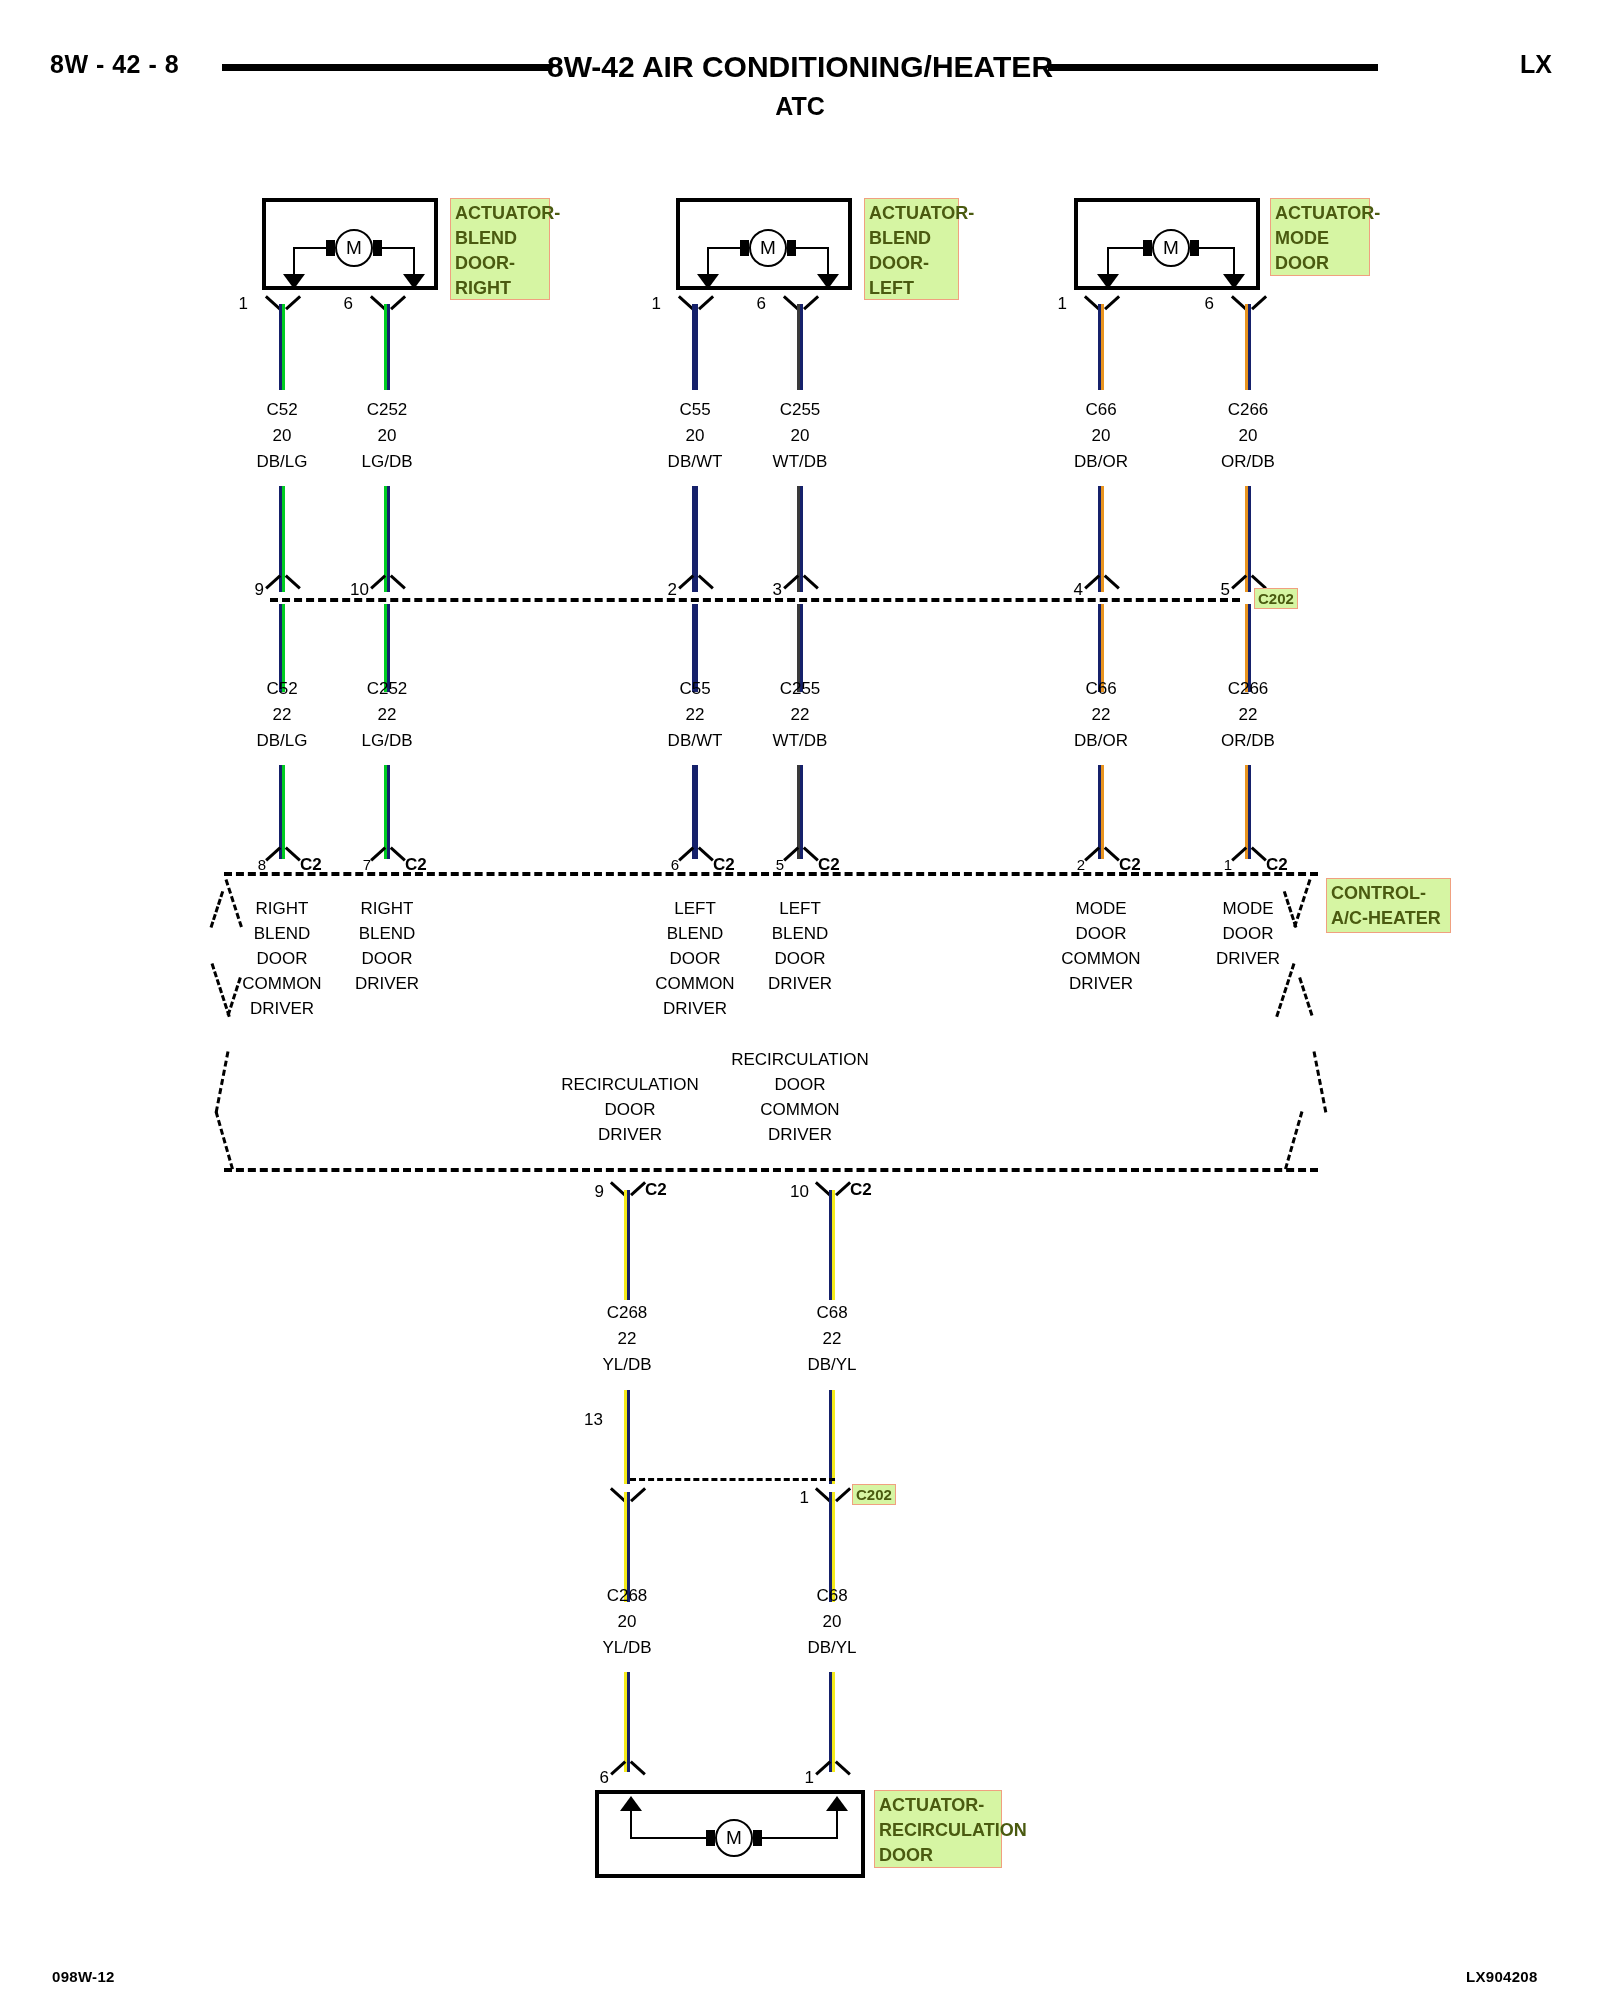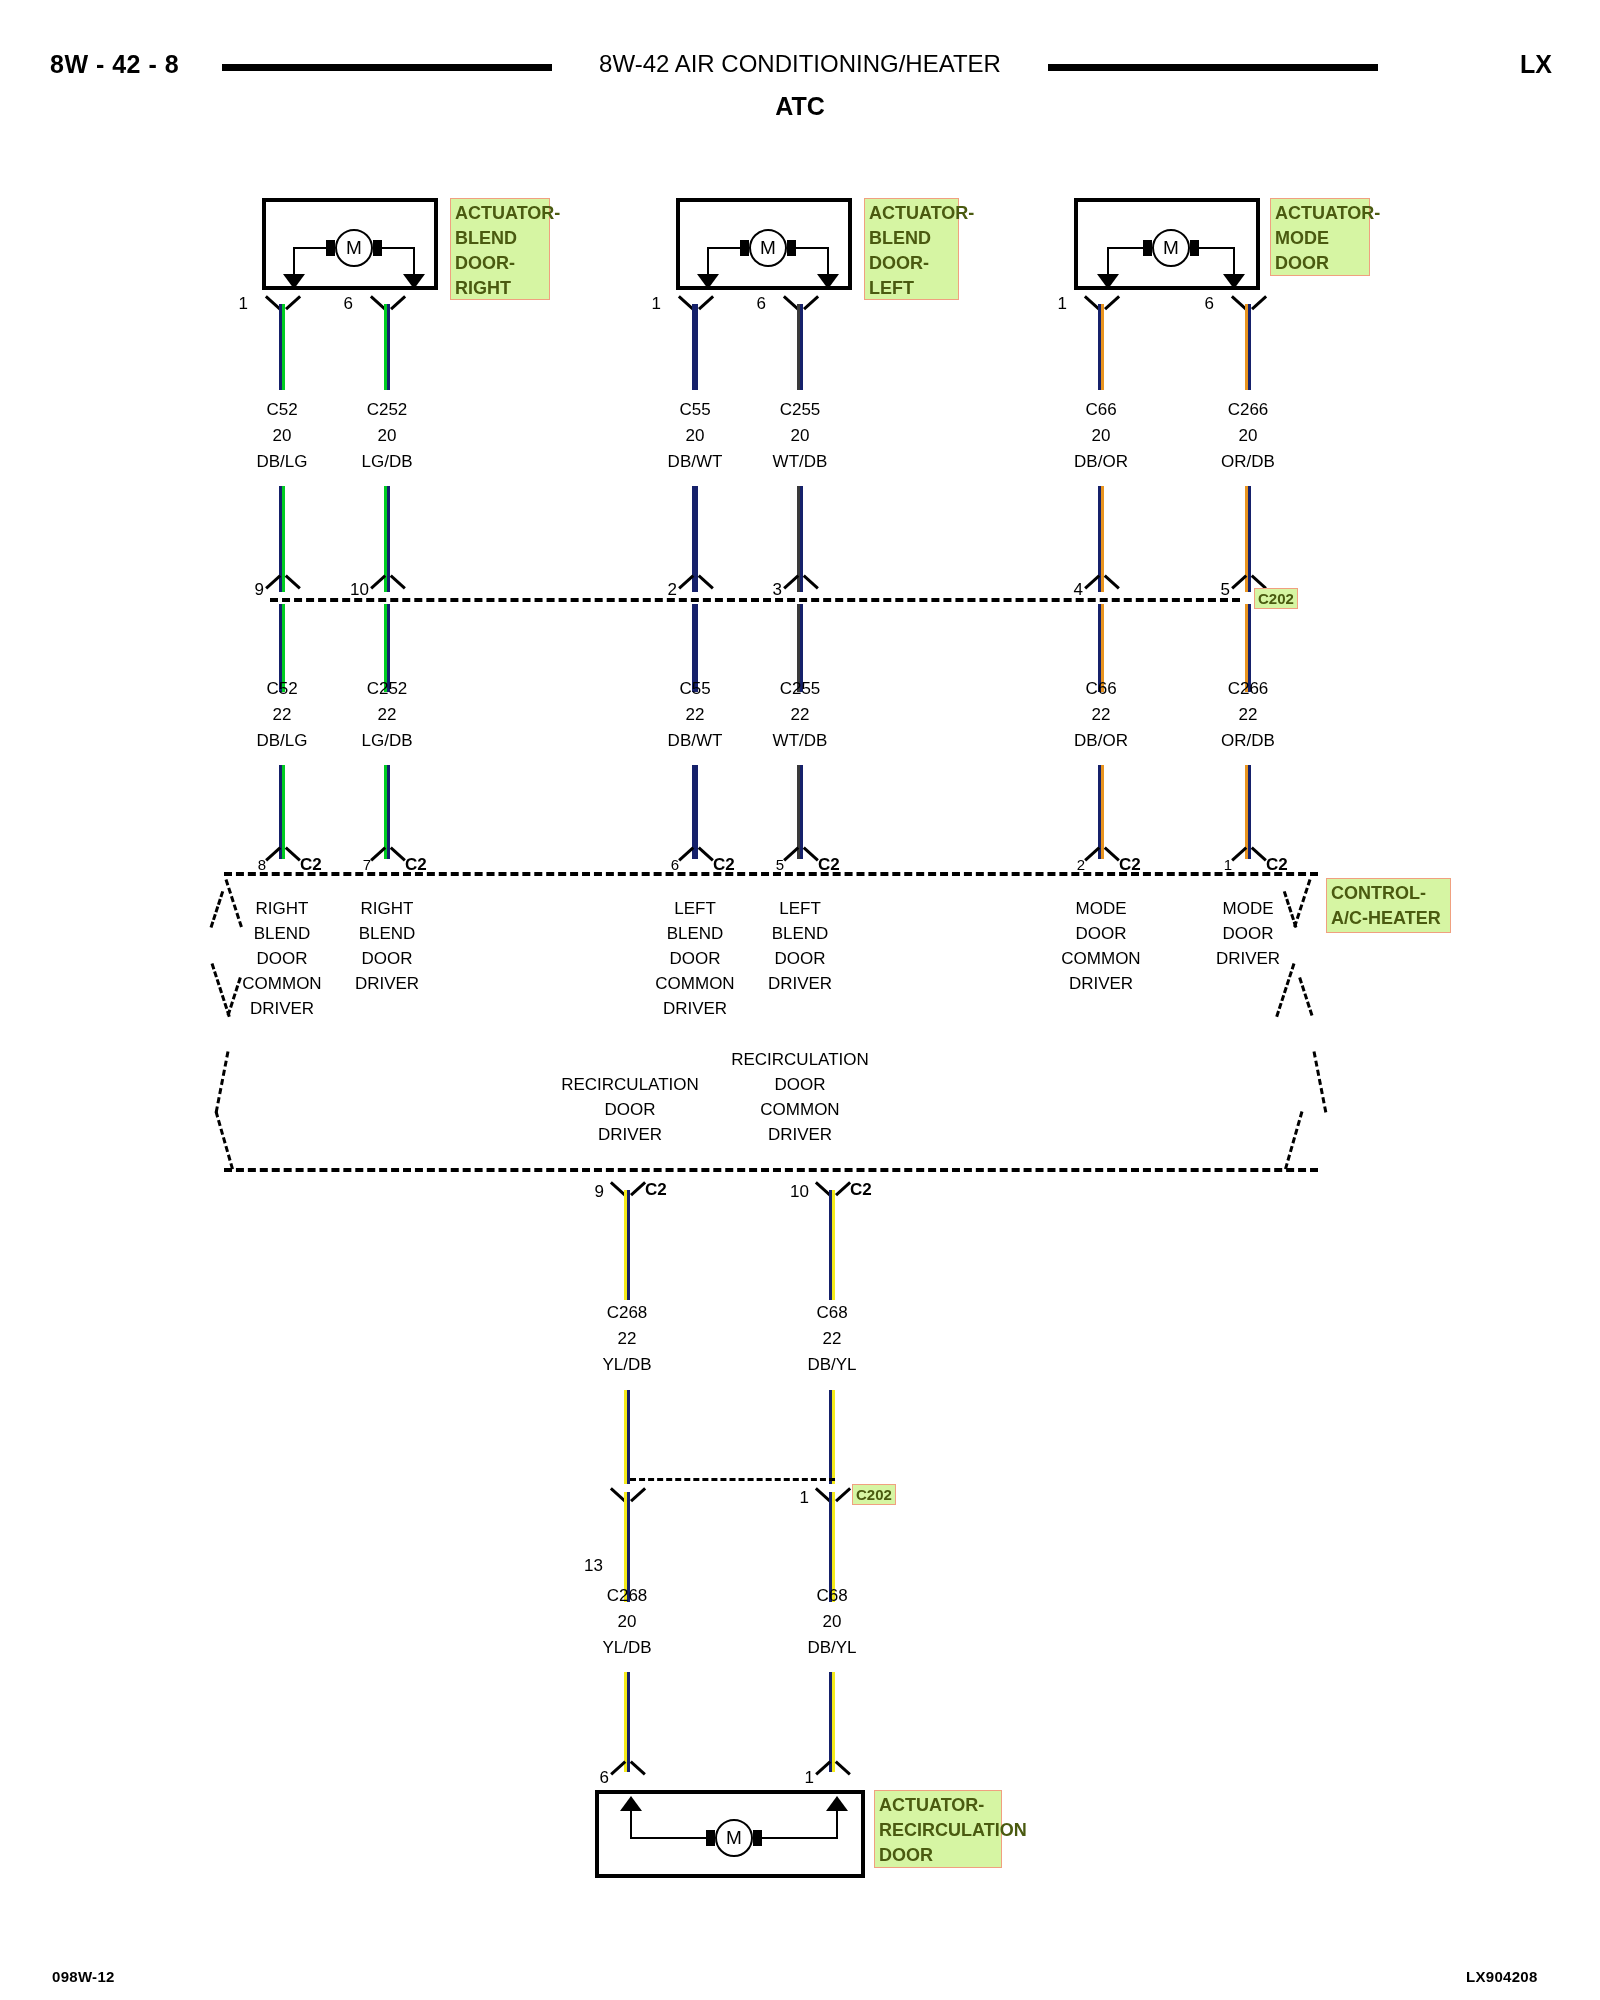--- a/index.html
+++ b/index.html
@@ -7,21 +7,21 @@
     width:1600px;height:2000px;position:relative;background:#ffffff;
     font-family:"Liberation Sans", sans-serif;color:#000;
     -webkit-font-smoothing:antialiased;
   }
   .abs{position:absolute;}
 
   
   #header{position:absolute;left:0;top:0;width:1600px;height:92px;margin-top:44px;}
   #hdr-left{position:absolute;left:50px;top:6px;font-size:25px;font-weight:bold;letter-spacing:.5px;}
   #hdr-rule-left{position:absolute;left:222px;top:20px;width:330px;height:7px;background:#000;}
-  #hdr-title{position:absolute;left:0;top:6px;width:1600px;text-align:center;font-size:24px;font-weight:normal;}
+  #hdr-title{position:absolute;left:0;top:6px;width:1600px;text-align:center;font-size:30px;font-weight:bold;}
   #hdr-sub{position:absolute;left:0;top:48px;width:1600px;text-align:center;font-size:25px;font-weight:bold;}
   #hdr-rule-right{position:absolute;left:1048px;top:20px;width:330px;height:7px;background:#000;}
   #hdr-right{position:absolute;left:1520px;top:6px;font-size:25px;font-weight:bold;}
 
   
   #ftr-left{position:absolute;left:52px;top:1968px;font-size:15px;font-weight:bold;letter-spacing:.3px;}
   #ftr-right{position:absolute;left:1466px;top:1968px;font-size:15px;font-weight:bold;letter-spacing:.3px;}
 
   
   .actbox{position:absolute;border:4px solid #000;background:#fff;box-sizing:border-box;}
@@ -492,21 +492,21 @@
 
   <div class="chev" style="left:613px;top:1480px;">
       <i class="l"></i>
       <i class="r"></i>
     </div>
   <div class="chev" style="left:818px;top:1480px;">
       <i class="l"></i>
       <i class="r"></i>
     </div>
 
-  <div class="pinno" style="left:570px;top:1556px;width:33px;">13</div>
+  <div class="pinno" style="left:570px;top:1410px;width:33px;">13</div>
   <div class="pinno" style="left:776px;top:1488px;width:33px;">1</div>
 
   <div class="callout sm" style="left:852px;top:1484px;">C202</div>
 
   <div class="wire" style="left:624px;top:1492px;height:110px;">
     <div class="base" style="background:#f4ea1a;"></div>
     <div class="stripe" style="background:#16216b;"></div>
     </div>
   <div class="wire" style="left:829px;top:1492px;height:110px;">
     <div class="base" style="background:#16216b;"></div>

